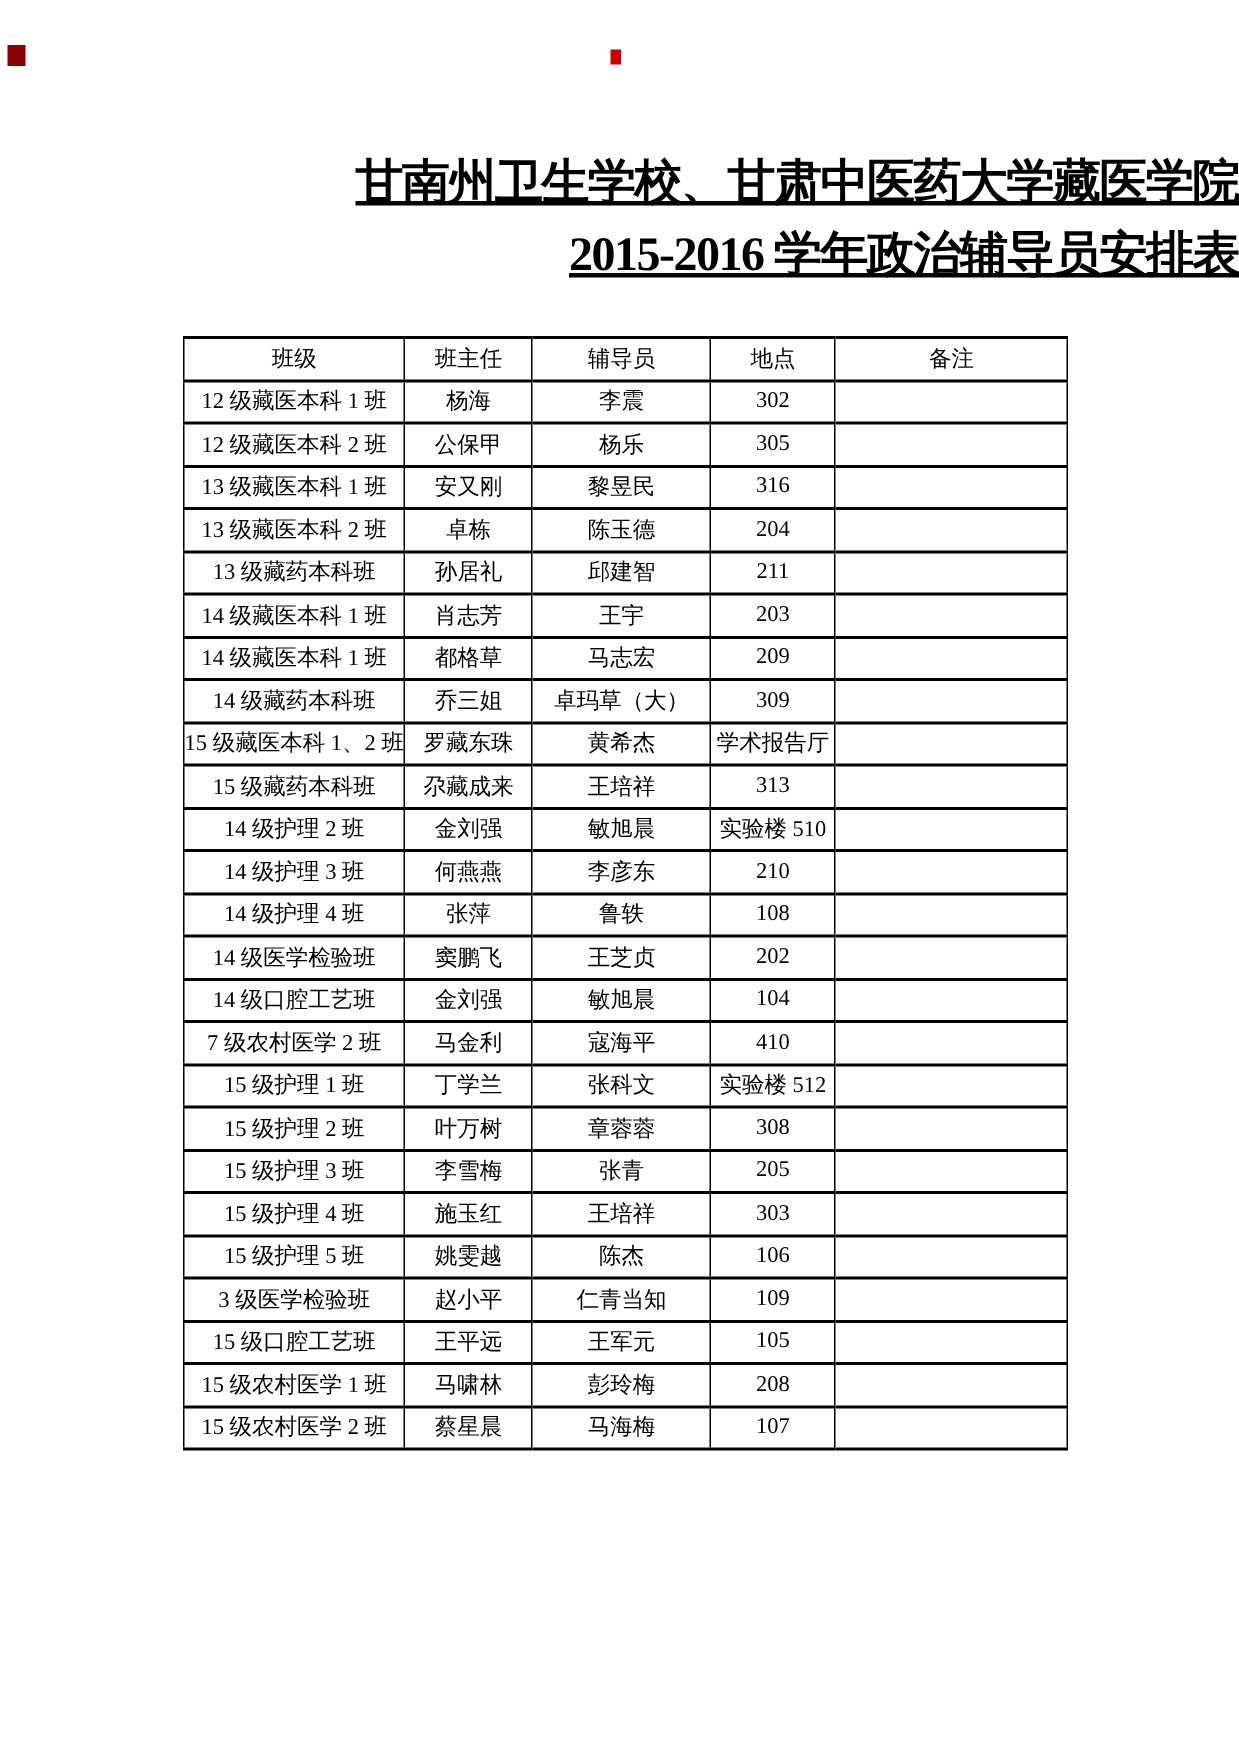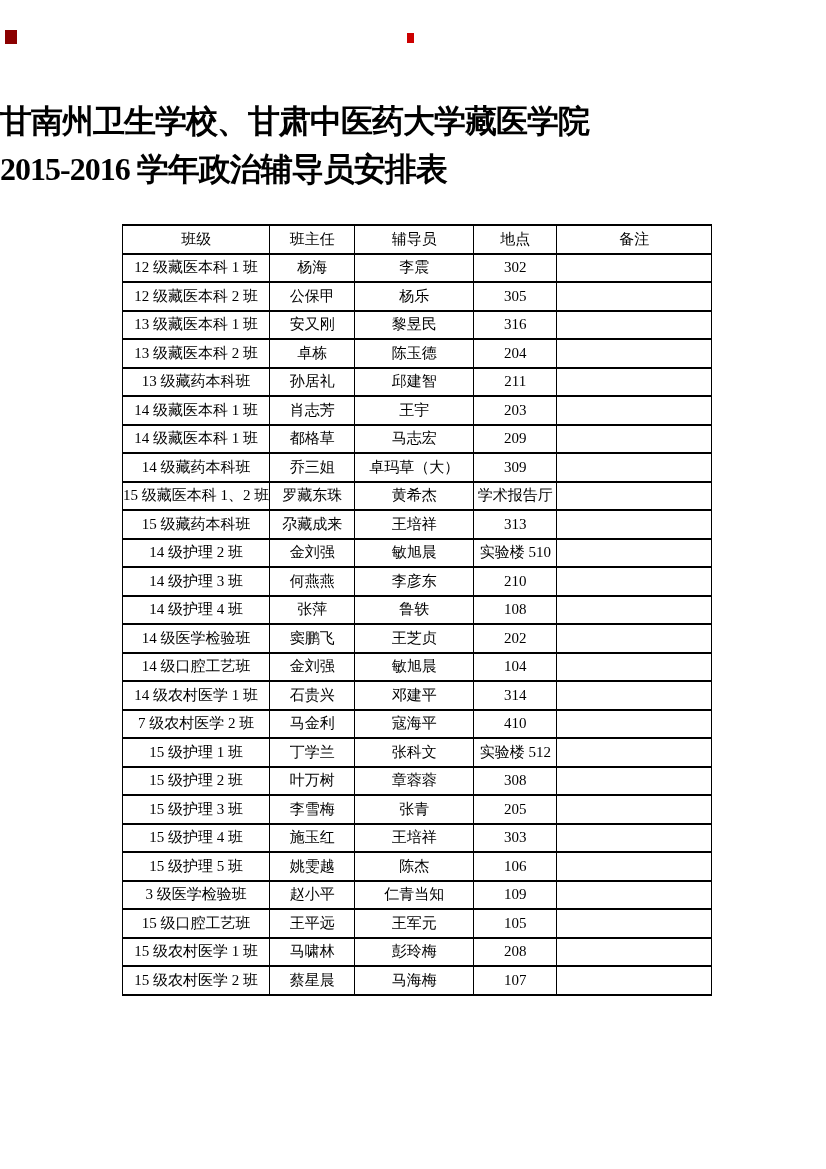--- a/index.html
+++ b/index.html
@@ -11,26 +11,27 @@
     color: #000000;
     overflow: hidden;
   }
   .red-mark { position: absolute; }
   #mark-left  { left: 5px;  top: 30px; width: 12px; height: 14px; }
   #mark-right { left: 407px; top: 33px; width: 7px;  height: 10px; }
 
   .doc-title {
     position: absolute;
     top: 97px; left: 0; right: 0;
-    text-align: left;
+    text-align: right;
     font-weight: bold;
     font-size: 32px;
     letter-spacing: -1px;
     line-height: 48px;
     white-space: nowrap;
+    text-decoration: underline;
   }
 
   table.schedule {
     position: absolute;
     left: 122px; top: 224px;
     border-collapse: collapse;
     table-layout: fixed;
   }
   .schedule th, .schedule td {
     border: 1px solid #000000;
@@ -178,27 +179,20 @@
         <td></td>
       </tr>
       <tr>
         <td>14 级口腔工艺班</td>
         <td>金刘强</td>
         <td>敏旭晨</td>
         <td>104</td>
         <td></td>
       </tr>
       <tr>
-        <td>14 级农村医学 1 班</td>
-        <td>石贵兴</td>
-        <td>邓建平</td>
-        <td>314</td>
-        <td></td>
-      </tr>
-      <tr>
         <td>7 级农村医学 2 班</td>
         <td>马金利</td>
         <td>寇海平</td>
         <td>410</td>
         <td></td>
       </tr>
       <tr>
         <td>15 级护理 1 班</td>
         <td>丁学兰</td>
         <td>张科文</td>

